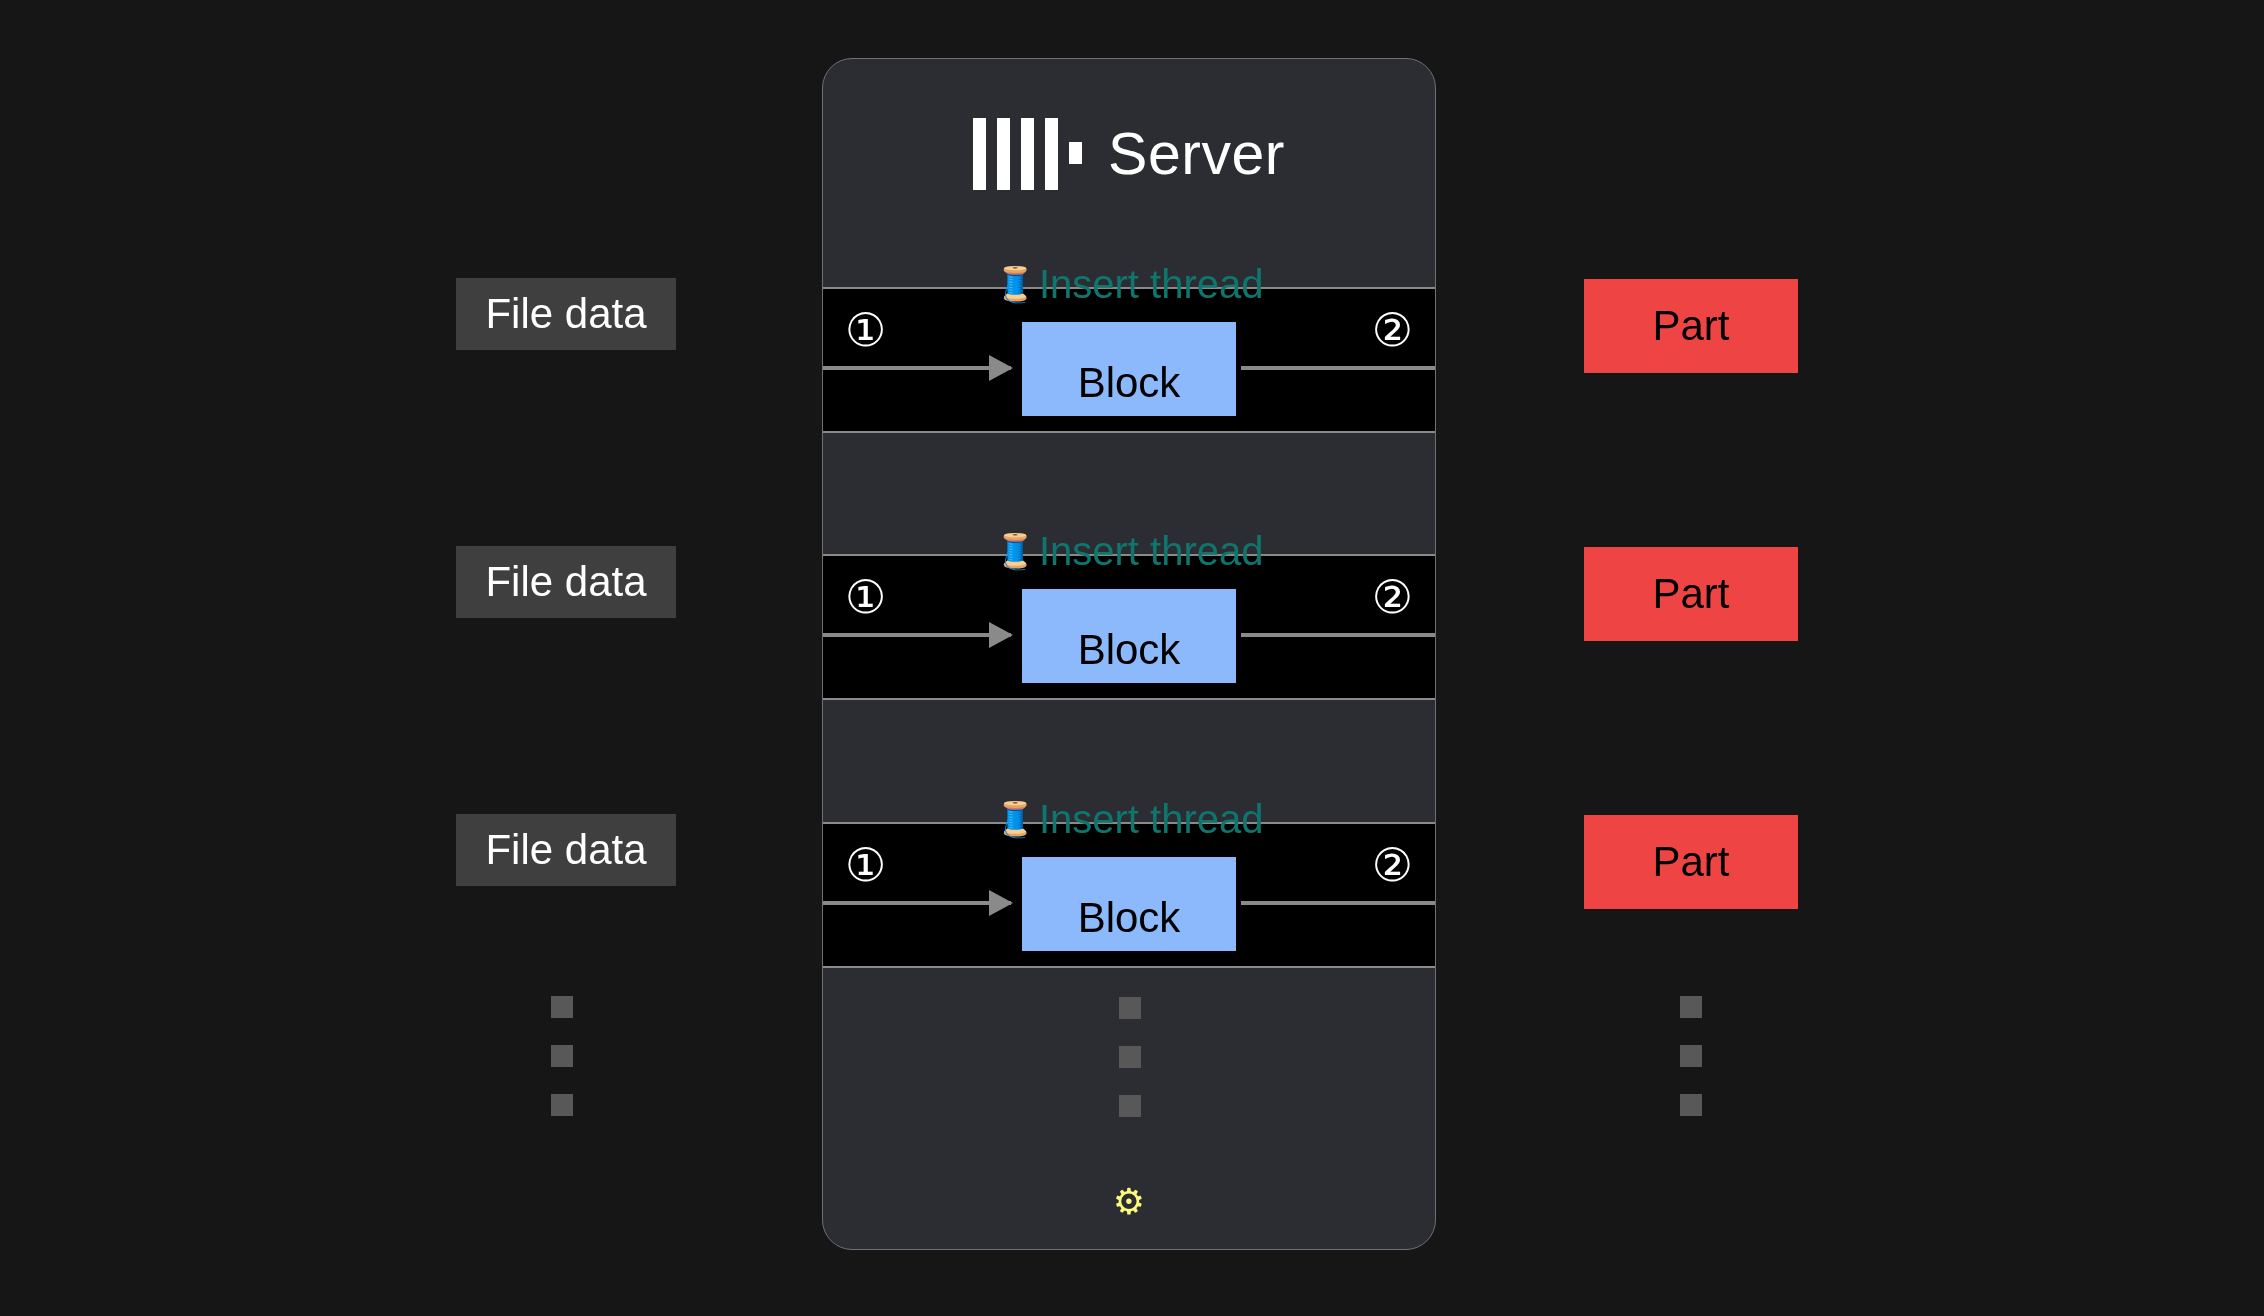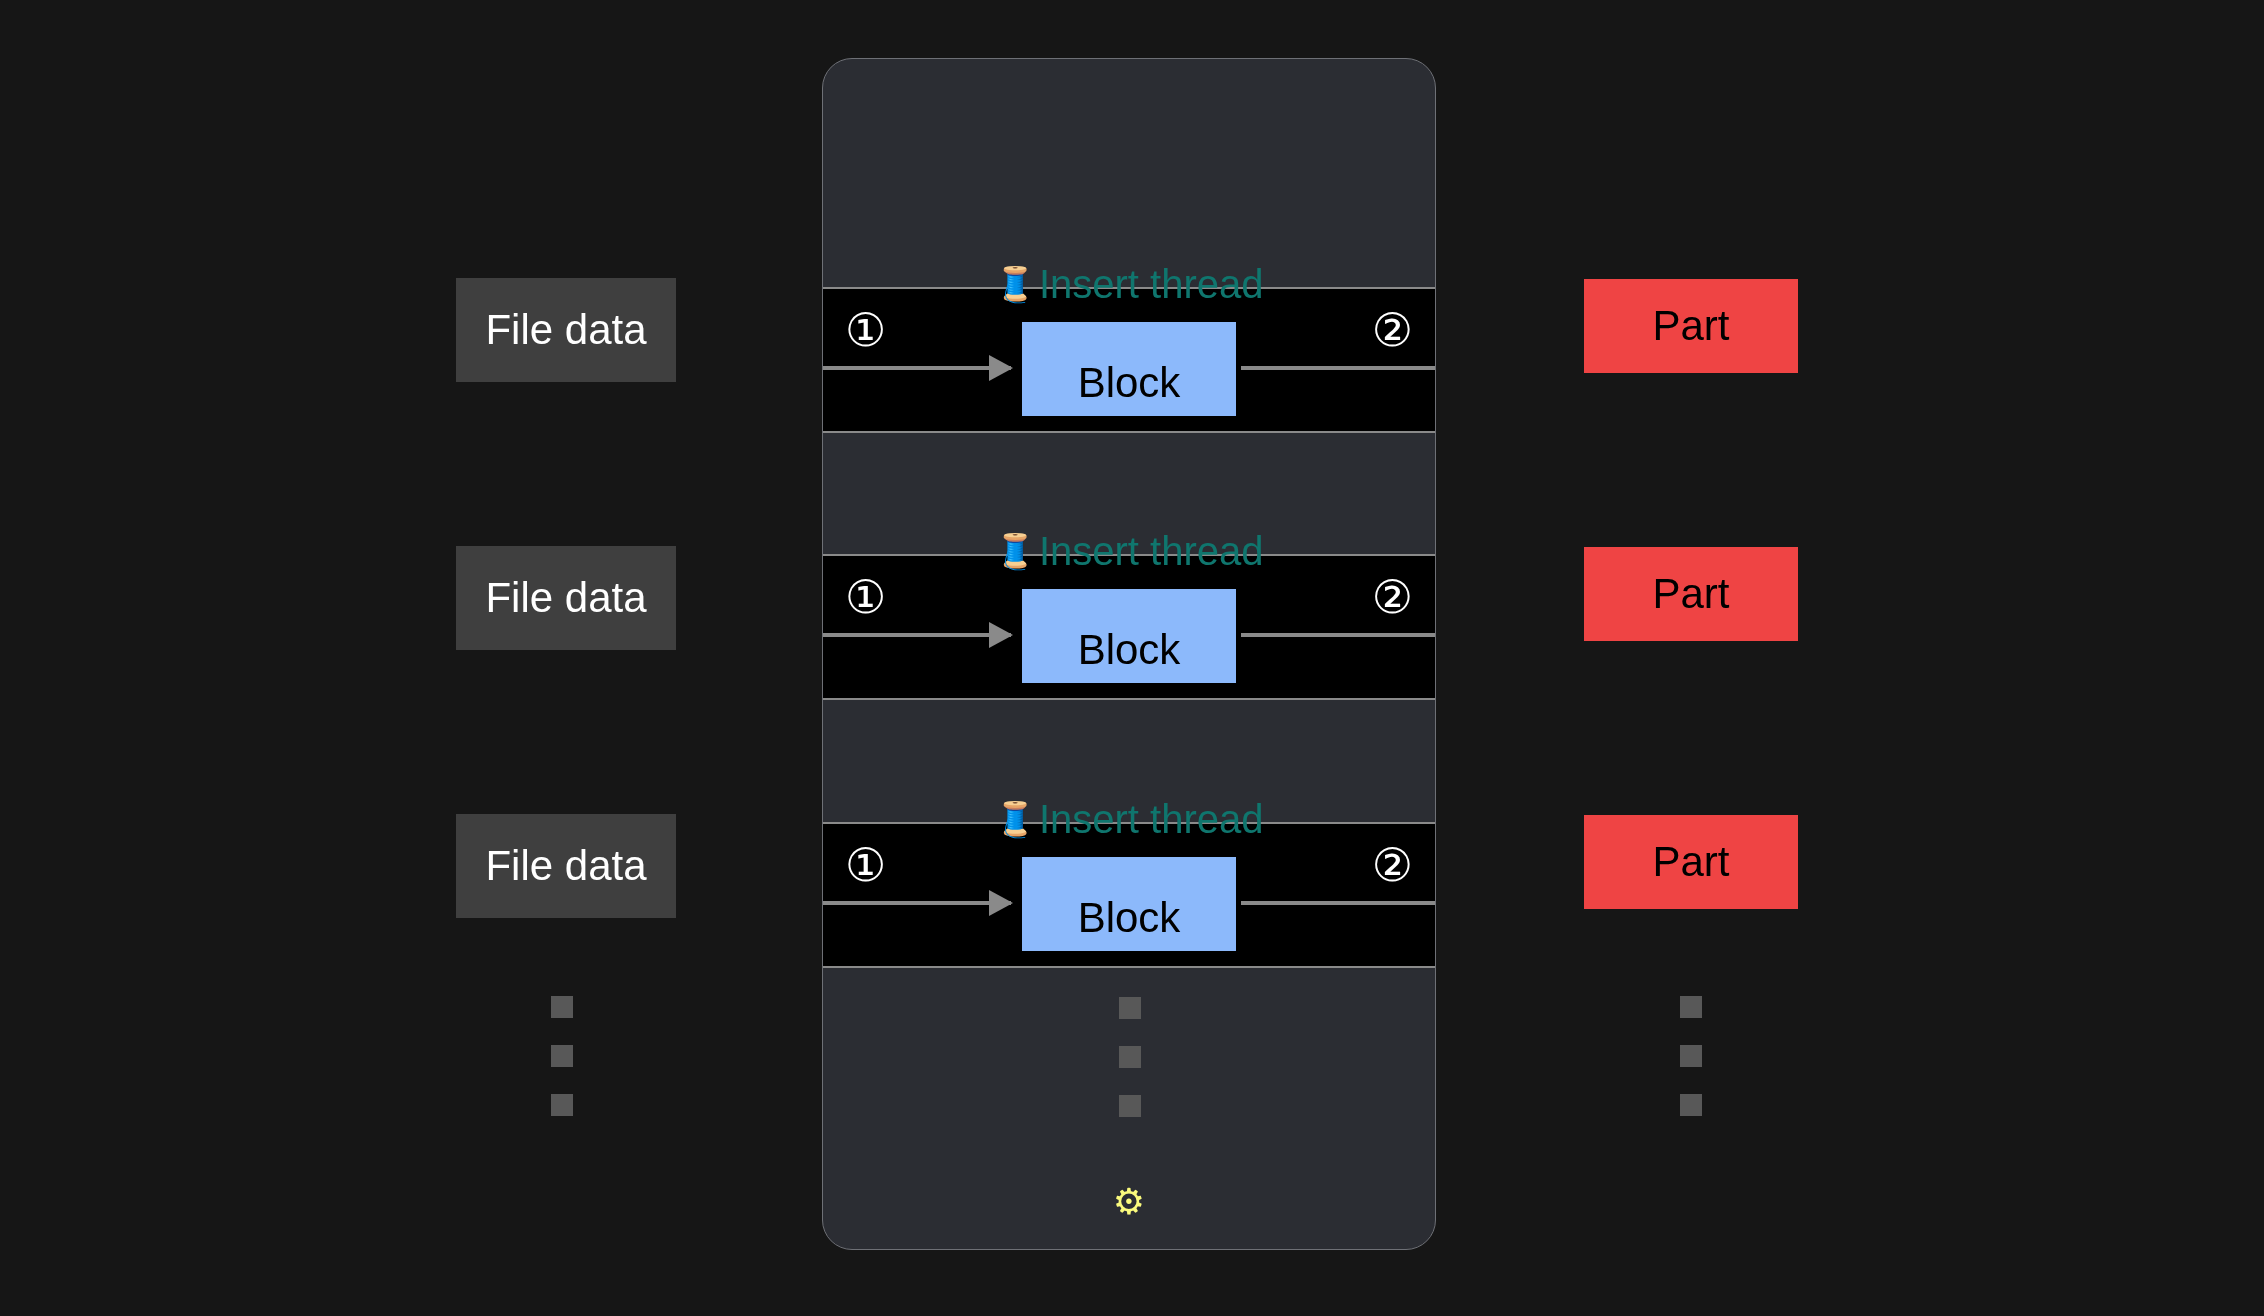--- a/index.html
+++ b/index.html
@@ -134,21 +134,21 @@
     right:-2px; top:-11px;
     border-top:13px solid transparent;
     border-bottom:13px solid transparent;
     border-left:24px solid #8a8a8a;
   }
 
   
   .file-box {
     position:absolute;
     left:456px;
-    width:220px; height:104px;
+    width:220px; height:72px;
     background:#3f3f3f;
     display:flex; align-items:center; justify-content:center;
   }
   .file-box-label { color:#ffffff; font-size:42px; line-height:1; }
   .file-box.f1 { top:278px; }
   .file-box.f2 { top:546px; }
   .file-box.f3 { top:814px; }
 
   .part-box {
     position:absolute;
@@ -215,20 +215,30 @@
     <div class="dot-sq"></div>
   </div>
   <div class="dots-col right-col">
     <div class="dot-sq"></div>
     <div class="dot-sq"></div>
     <div class="dot-sq"></div>
   </div>
 
   <div class="server-panel">
 
+    <div class="server-title">
+      <span class="ch-logo">
+        <span class="ch-bar"></span>
+        <span class="ch-bar"></span>
+        <span class="ch-bar"></span>
+        <span class="ch-bar"></span>
+        <span class="ch-dot"></span>
+      </span>
+      <span class="server-title-text">Server</span>
+    </div>
 
     <div class="dots-col center-col" style="left:296px; top:938px;">
       <div class="dot-sq"></div>
       <div class="dot-sq"></div>
       <div class="dot-sq"></div>
     </div>
 
     <div class="setting-wrap">
       <span class="gear-icon">⚙</span>
     </div>

